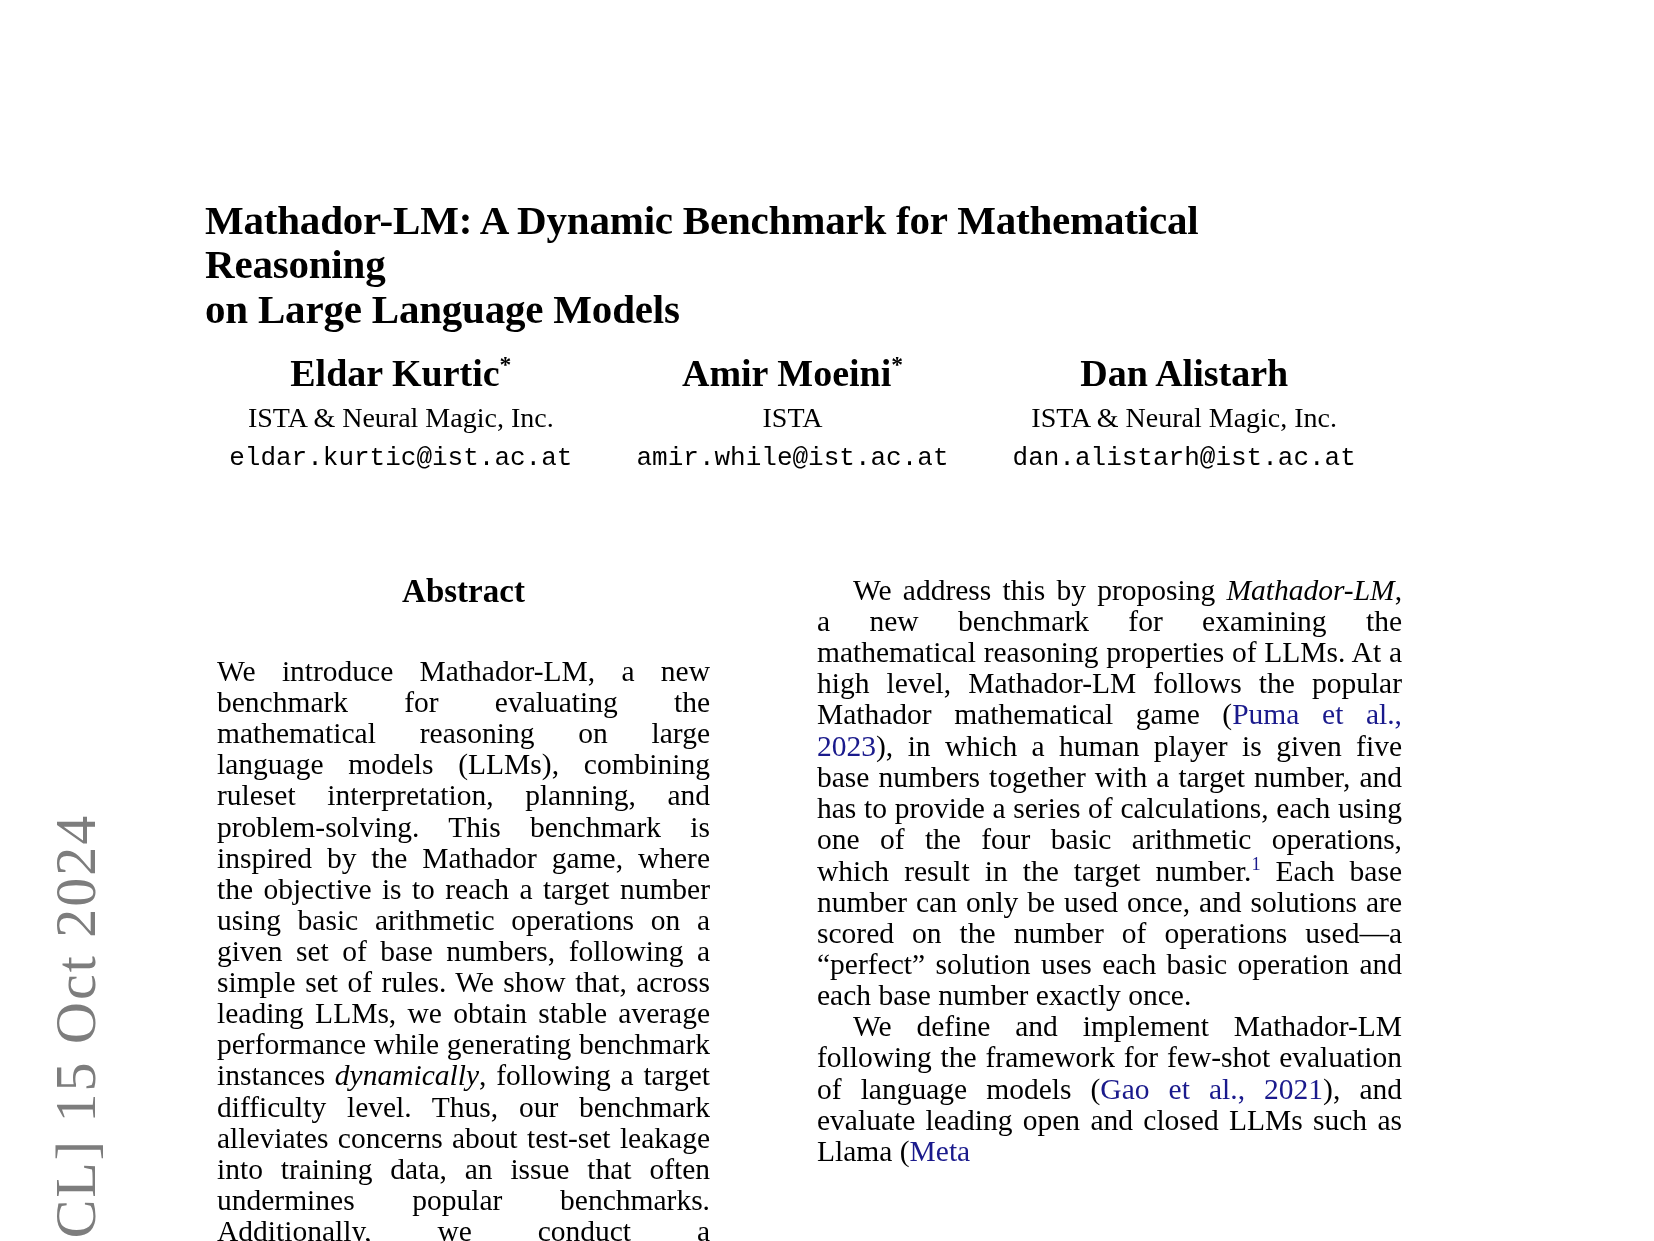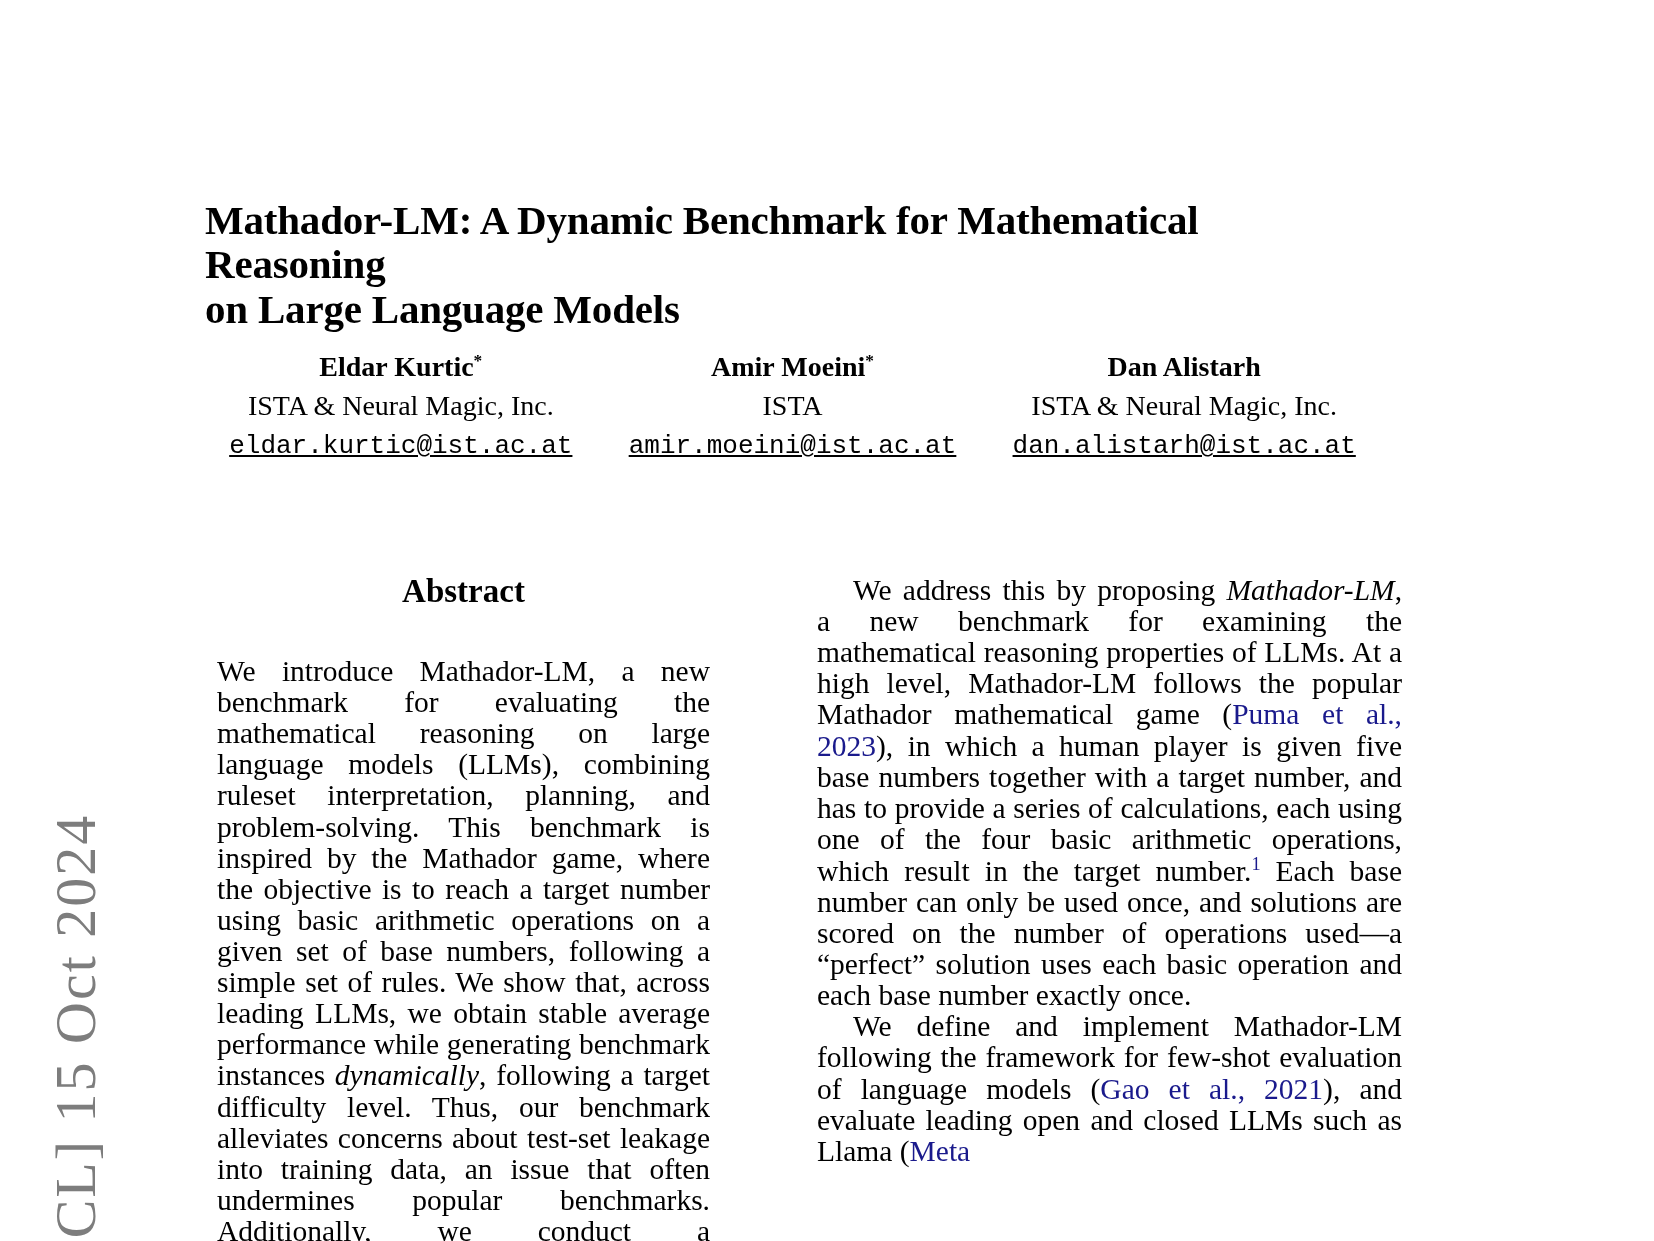--- a/index.html
+++ b/index.html
@@ -68,21 +68,21 @@
     width: 1175px;
     display: flex;
     flex-direction: row;
     justify-content: space-between;
   }
   .author-col {
     width: 33.33%;
     text-align: center;
   }
   .author-name {
-    font-size: 28px;
+    font-size: 38px;
     font-weight: bold;
     line-height: 1.22;
     white-space: nowrap;
   }
   .author-name sup {
     font-size: 0.62em;
     vertical-align: super;
     font-weight: bold;
   }
   .author-affil {
@@ -90,21 +90,20 @@
     line-height: 1.28;
     margin-top: 4px;
     white-space: nowrap;
   }
   .author-email {
     font-family: "Liberation Mono", "DejaVu Sans Mono", monospace;
     font-size: 26px;
     line-height: 1.3;
     margin-top: 6px;
     white-space: nowrap;
-    text-decoration: underline;
   }
 
   
   #columns {
     position: absolute;
     left: 217px;
     top: 575px;
     width: 1185px;
     height: 666px;
     display: flex;
@@ -171,21 +170,21 @@
 
     <div class="author-col">
       <div class="author-name"><span>Eldar Kurtic</span><sup>*</sup></div>
       <div class="author-affil">ISTA &amp; Neural Magic, Inc.</div>
       <div class="author-email">eldar.kurtic@ist.ac.at</div>
     </div>
 
     <div class="author-col">
       <div class="author-name"><span>Amir Moeini</span><sup>*</sup></div>
       <div class="author-affil">ISTA</div>
-      <div class="author-email">amir.moeini@ist.ac.at</div>
+      <div class="author-email">amir.while@ist.ac.at</div>
     </div>
 
     <div class="author-col">
       <div class="author-name"><span>Dan Alistarh</span><sup></sup></div>
       <div class="author-affil">ISTA &amp; Neural Magic, Inc.</div>
       <div class="author-email">dan.alistarh@ist.ac.at</div>
     </div>
 
   </div>
 

